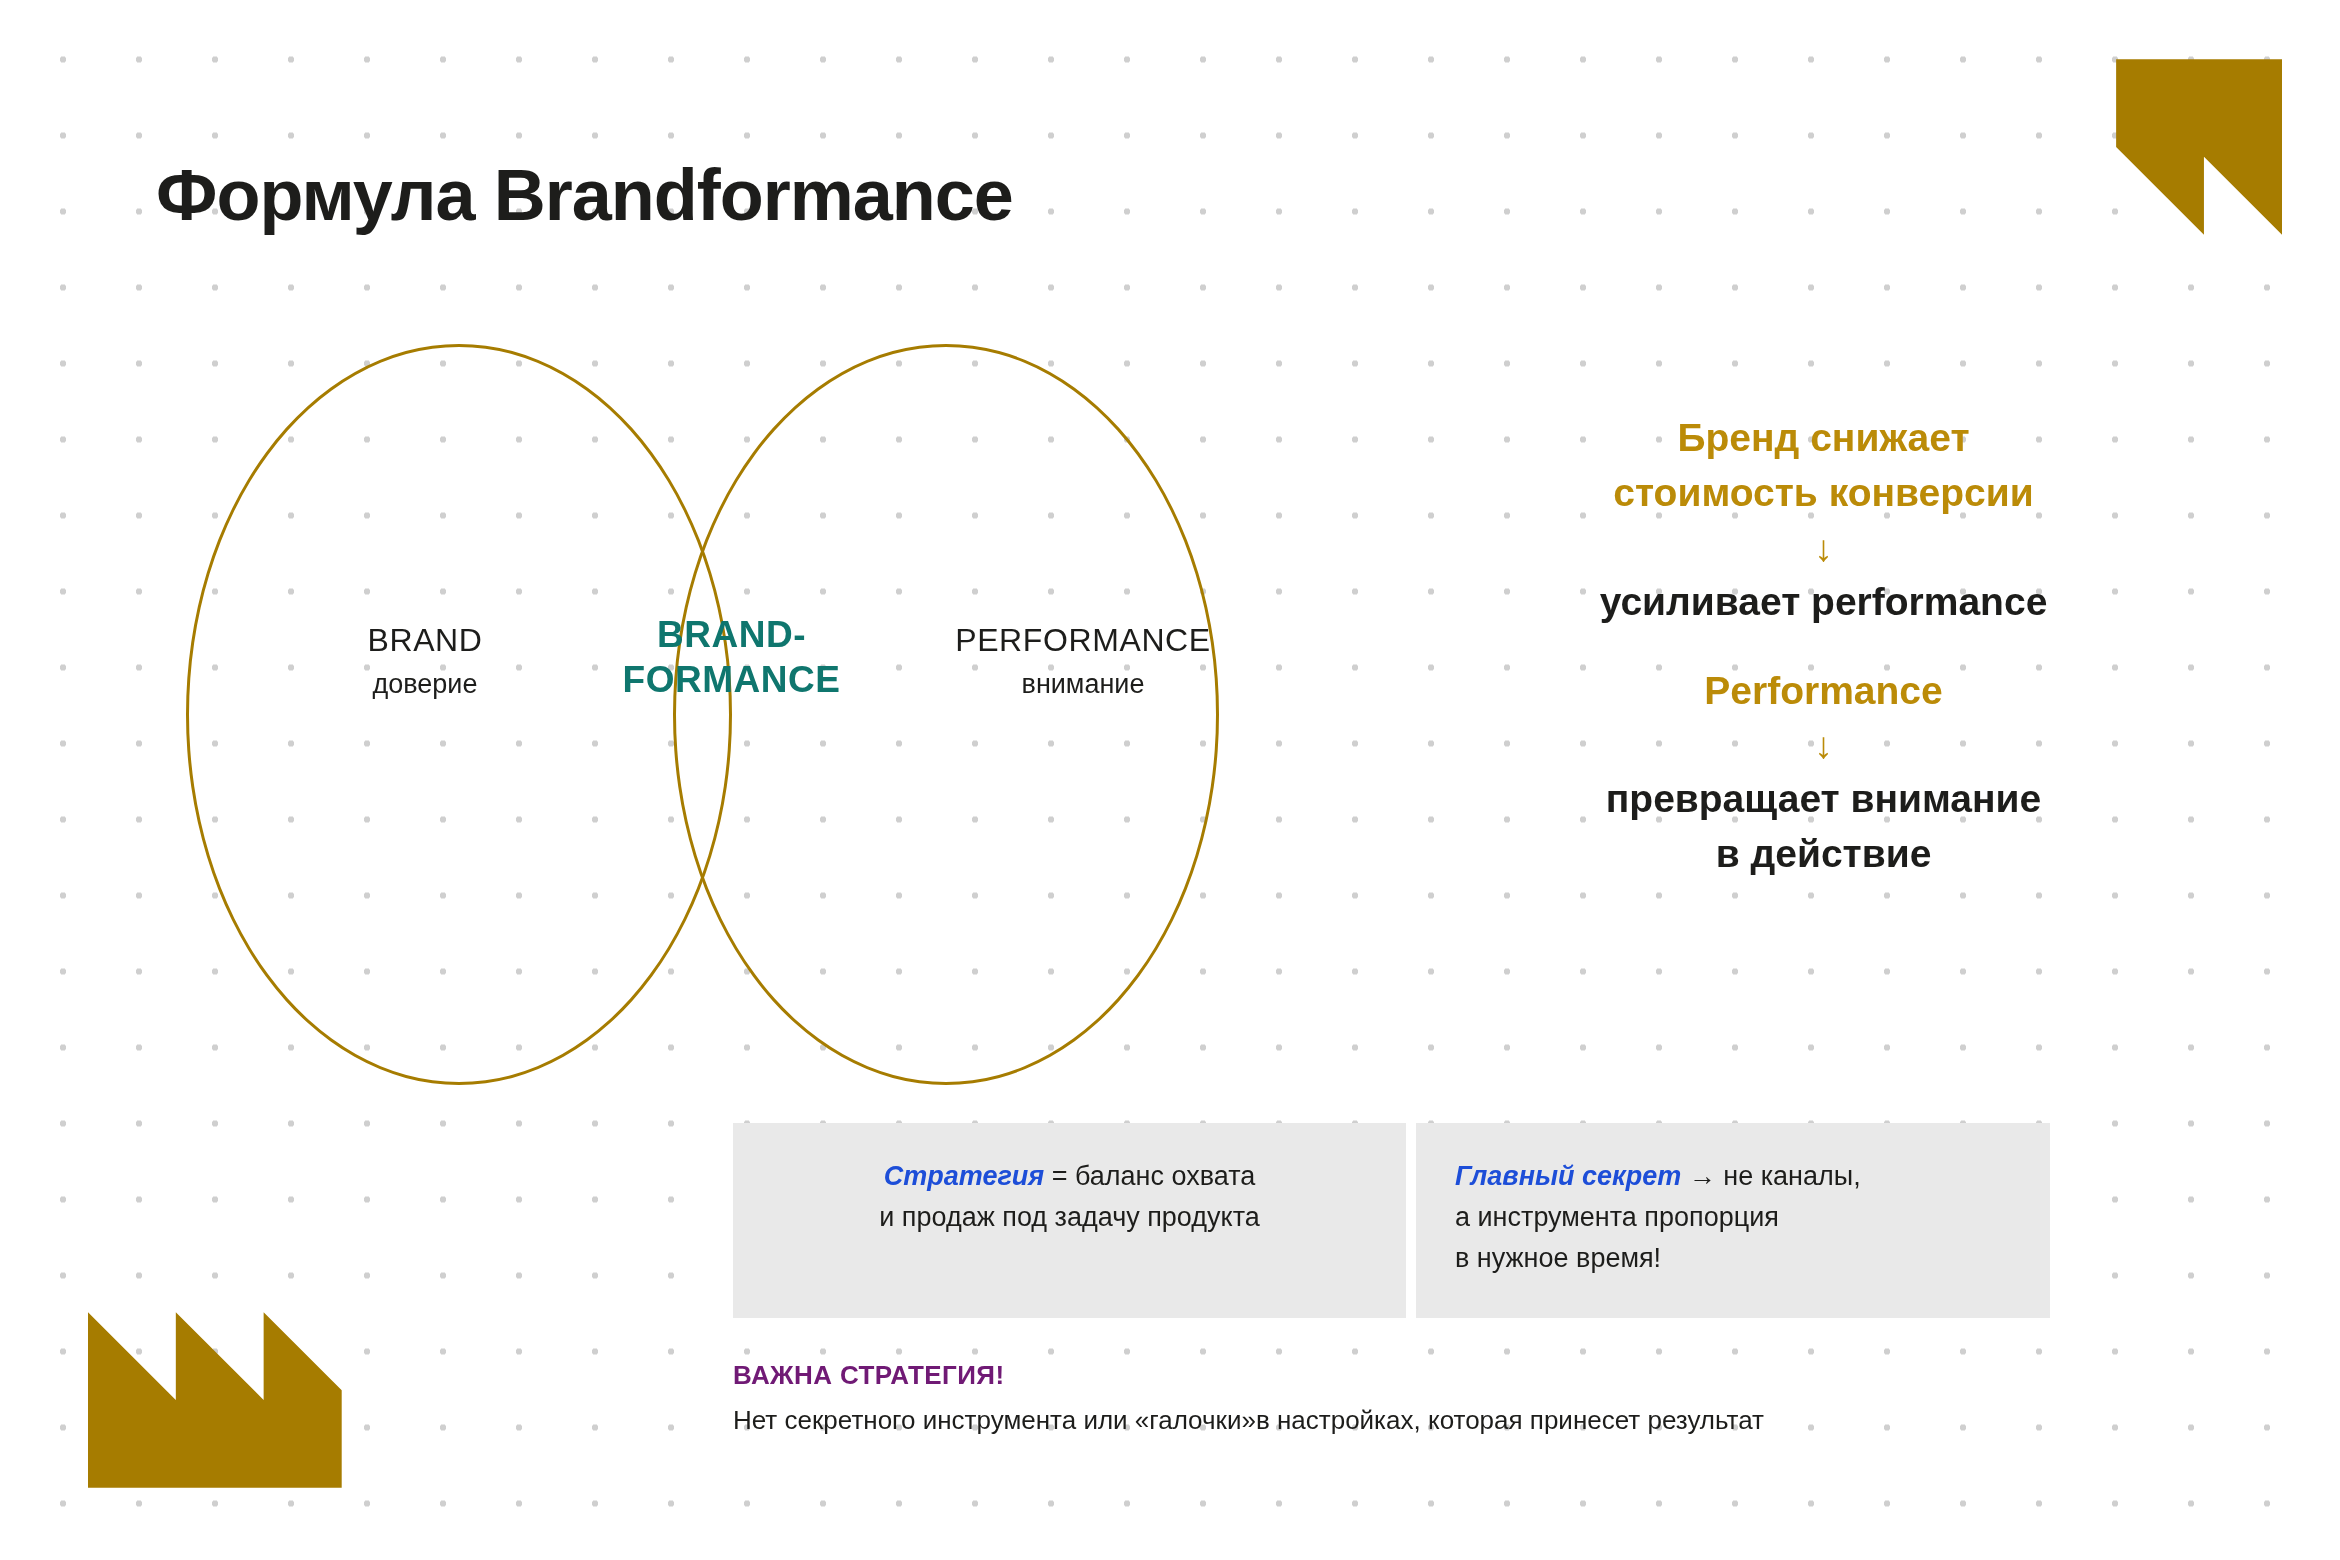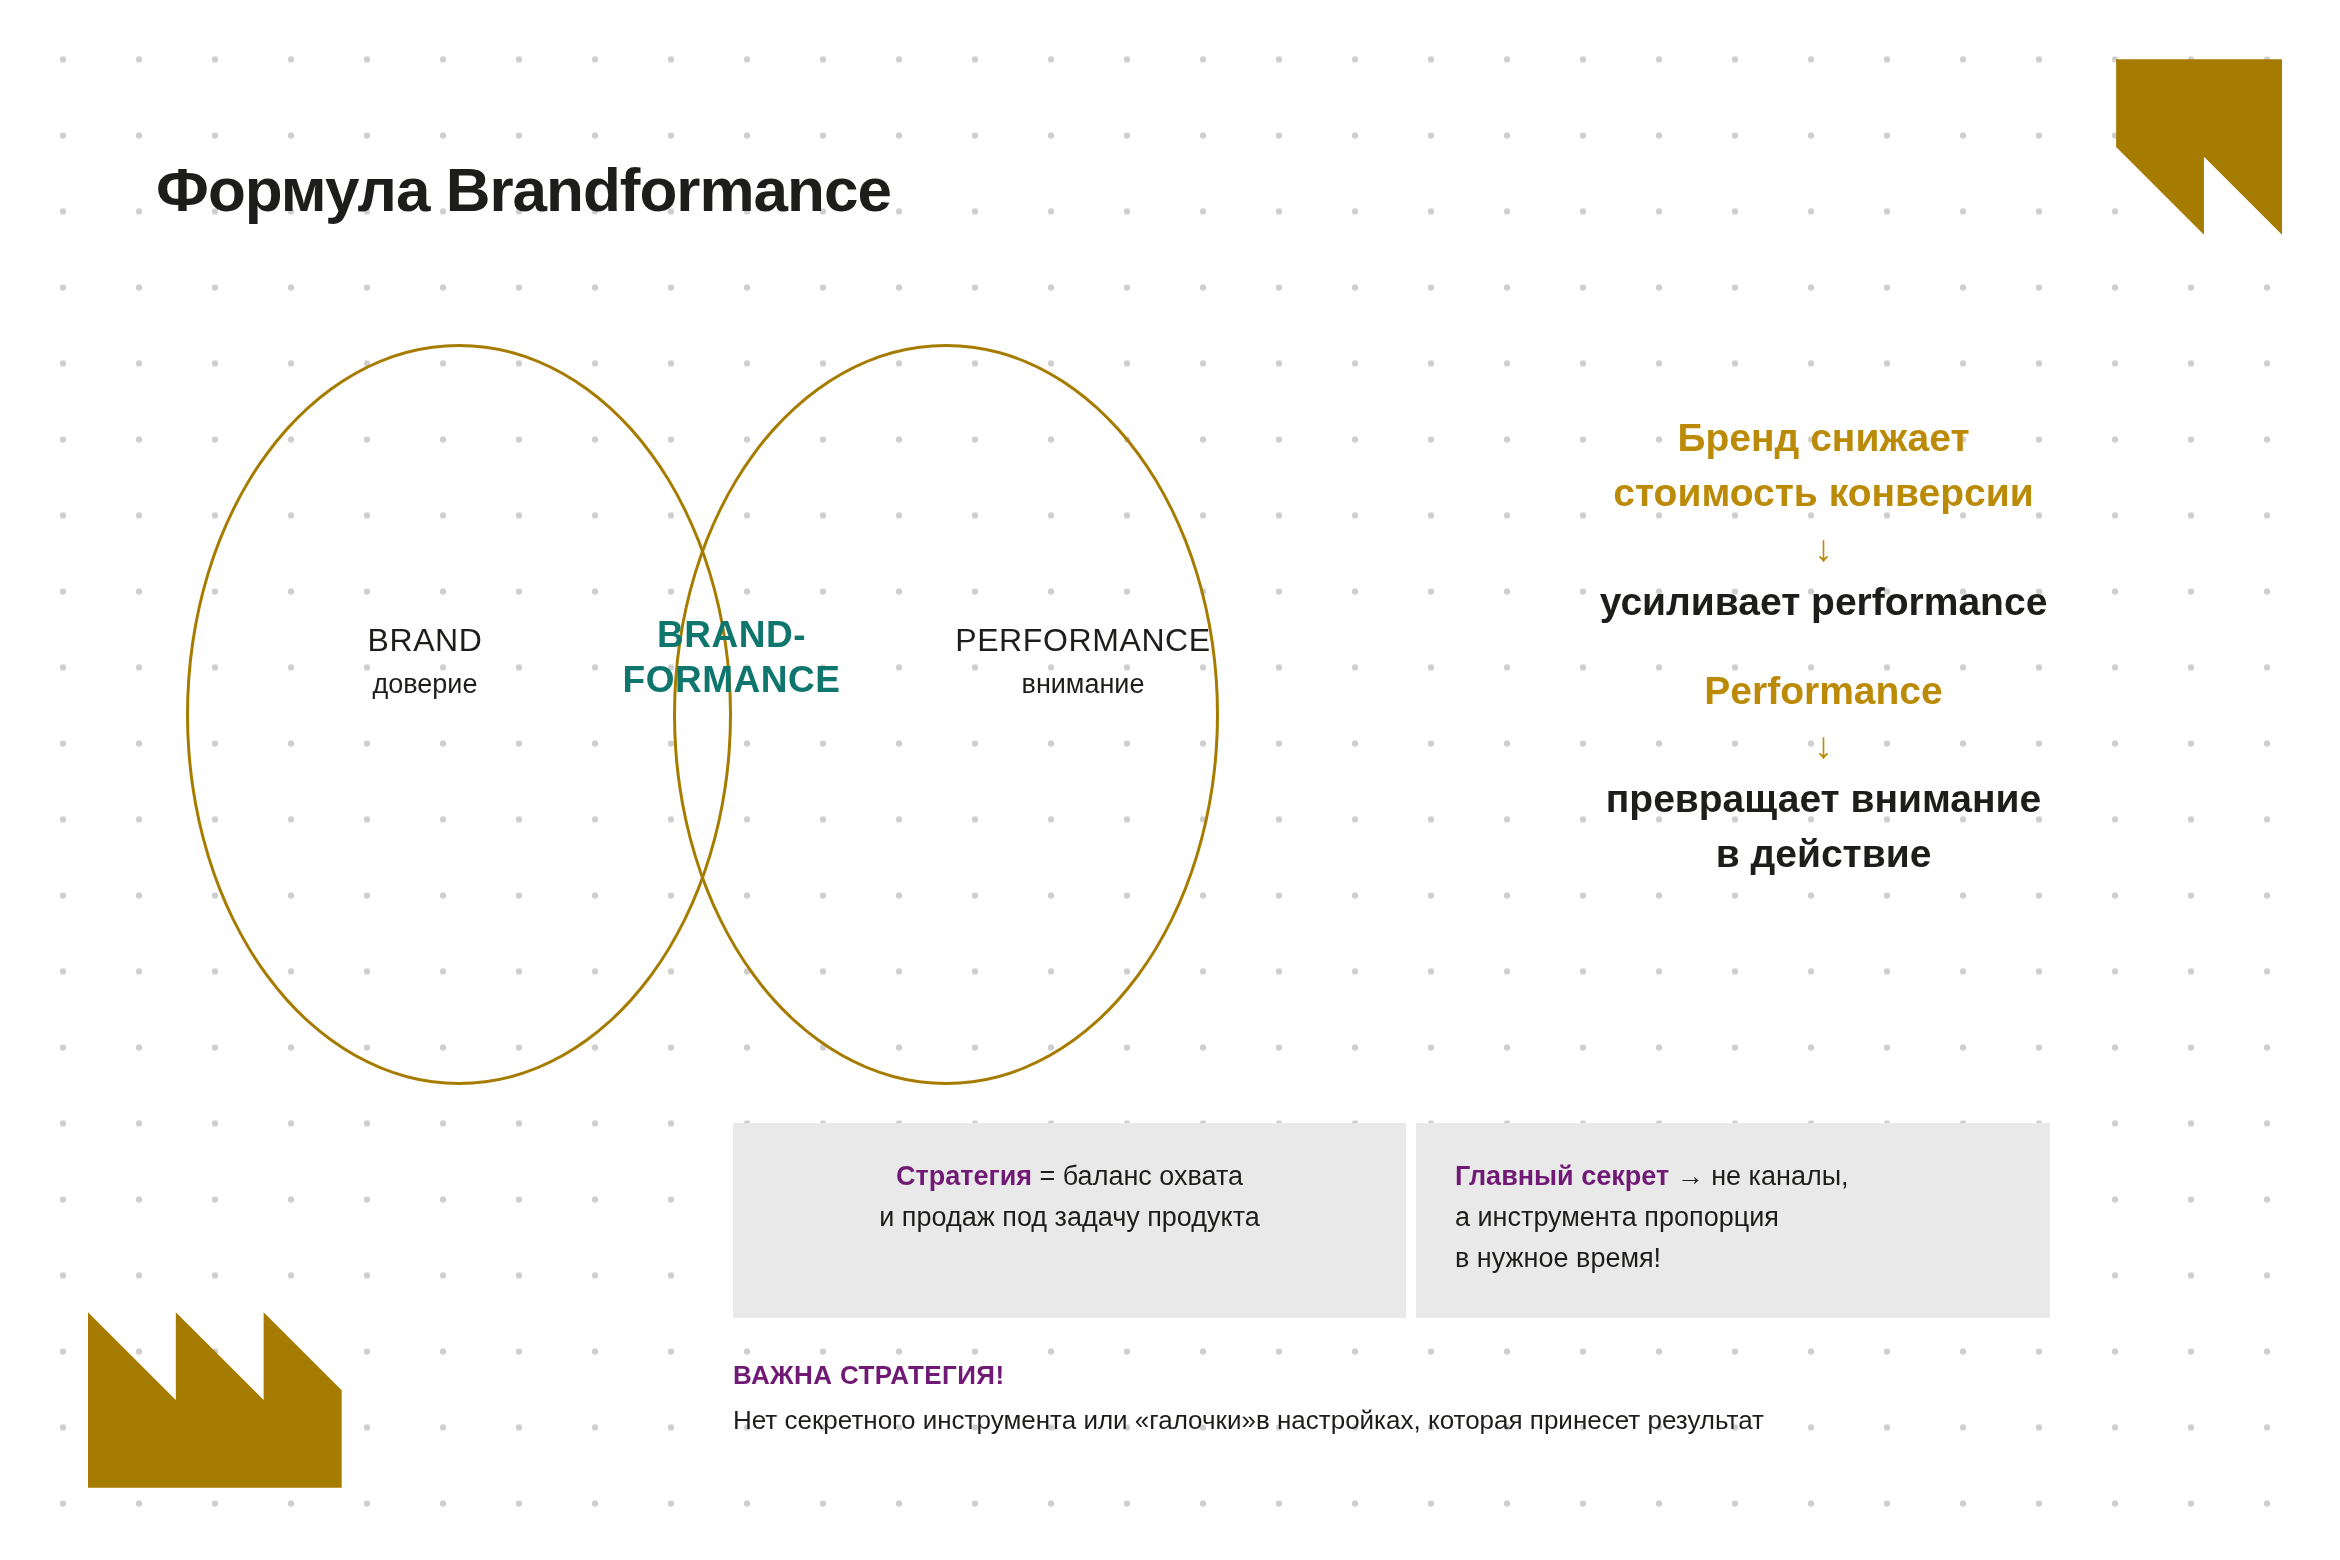--- a/index.html
+++ b/index.html
@@ -35,21 +35,21 @@
 
   
   .corner-mark {
     position: absolute;
   }
 
   #title {
     position: absolute;
     left: 156px;
     top: 154px;
-    font-size: 62px;
+    font-size: 72px;
     font-weight: bold;
     letter-spacing: -1px;
     color: #1d1d1b;
     white-space: nowrap;
   }
 
   
   #venn {
     position: absolute;
     left: 166px;
@@ -149,22 +149,23 @@
     width: 634px;
     height: 195px;
     text-align: left;
   }
   .note-text {
     font-size: 27px;
     line-height: 1.52;
     color: #1d1d1b;
   }
   .note-accent {
-    color: #701a75;
-    font-weight: bold;
+    color: #1d4ed8;
+    font-weight: bold;
+    font-style: italic;
   }
 
   
   #footer {
     position: absolute;
     left: 733px;
     top: 1360px;
     width: 1463px;
   }
   #footer-heading {

